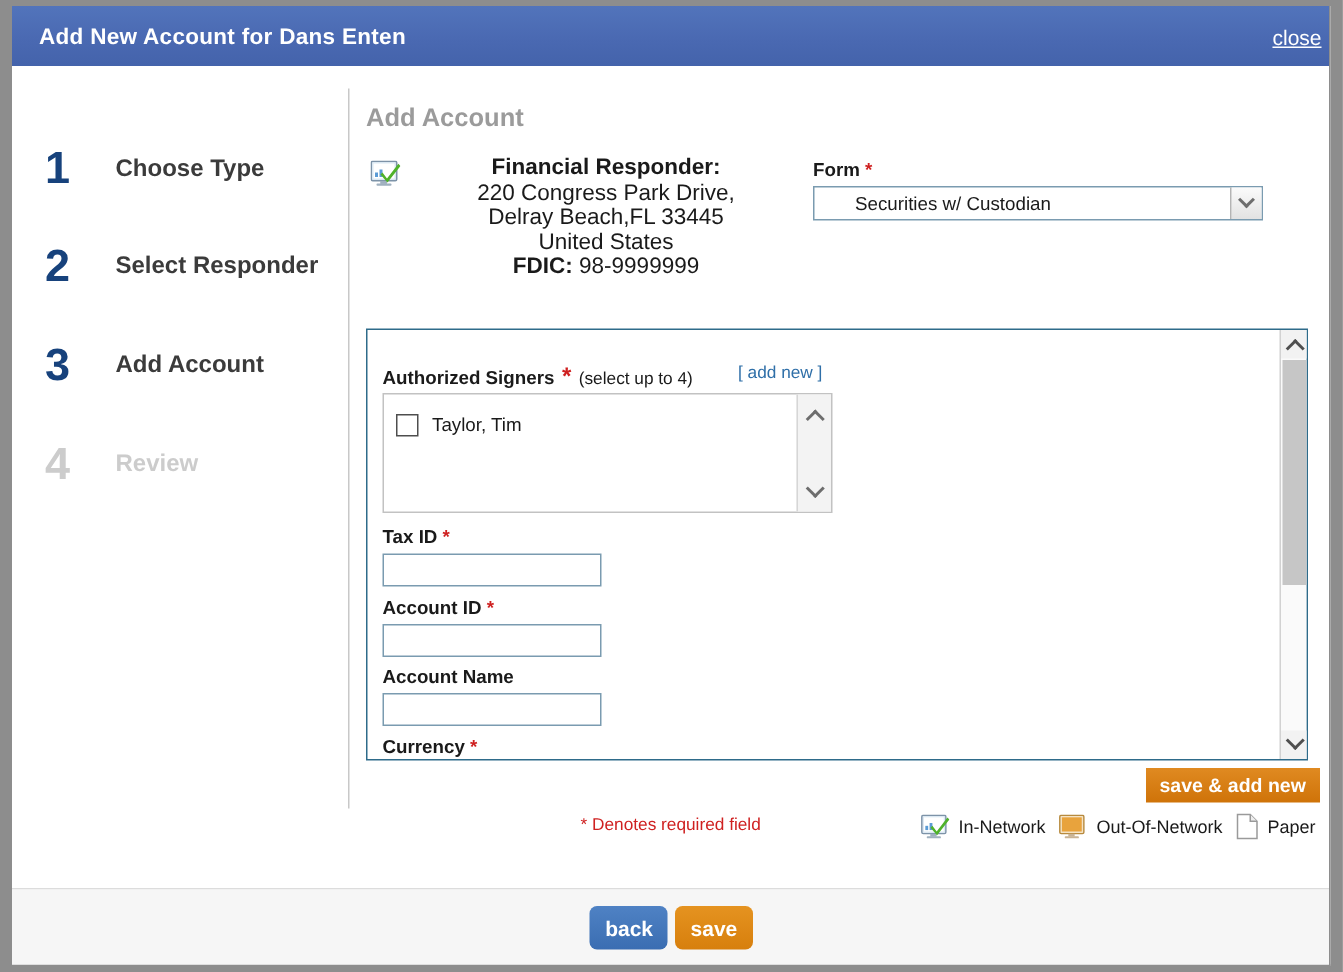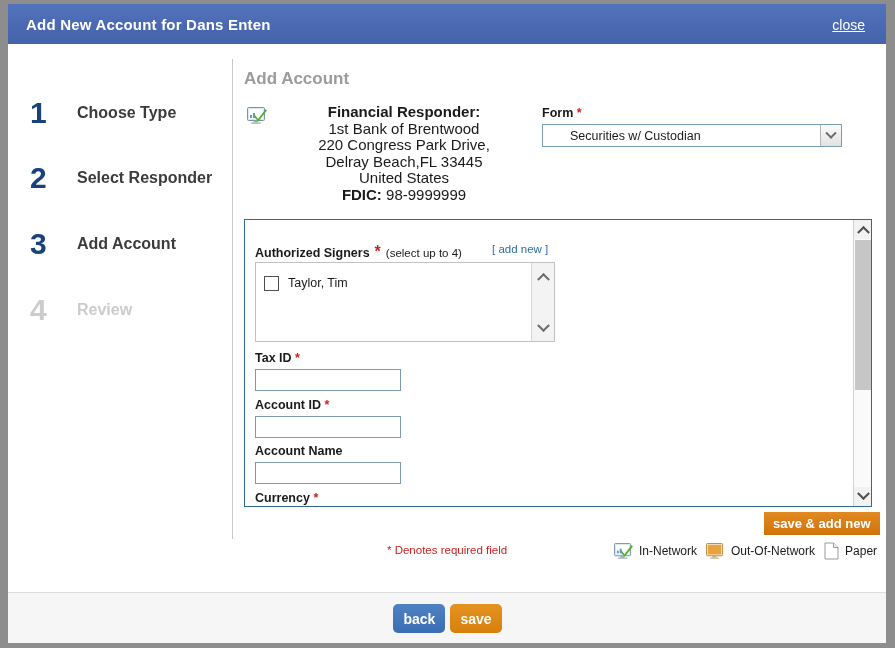--- a/index.html
+++ b/index.html
@@ -42,21 +42,21 @@
     position: absolute;
     left: 18px; top: 12px;
     color: #ffffff;
     font-size: 15px;
     font-weight: bold;
     letter-spacing: .2px;
     white-space: nowrap;
   }
   #close-link {
     position: absolute;
-    right: 22px; top: 13px;
+    right: 6px; top: 13px;
     color: #ffffff;
     font-size: 14px;
     text-decoration: underline;
     cursor: pointer;
   }
 
   
   #body-area {
     position: absolute;
     left: 0; top: 40px;
@@ -451,21 +451,20 @@
             <rect x="0.5" y="0.5" width="17" height="13" rx="1" fill="#dbe8f2" stroke="#7d93a8" stroke-width="1"></rect>
             <rect x="2" y="2" width="14" height="10" fill="#ffffff"></rect>
             <rect x="3" y="8" width="2" height="3" fill="#5b9bd5"></rect>
             <rect x="6" y="6" width="2" height="5" fill="#5b9bd5"></rect>
             <rect x="6.5" y="13.6" width="4.5" height="2" fill="#9fb0bf"></rect>
             <rect x="4" y="15.4" width="10" height="1.4" rx=".6" fill="#9fb0bf"></rect>
             <path d="M8 8 L11 12 L18.6 2.2 L20 3.6 L11.3 14.6 L6.6 9.4 Z" fill="#4fb22a"></path>
           </svg>
           <div id="responder-lines">
             <div id="responder-title">Financial Responder:</div>
-            <div>1st Bank of Brentwood</div>
             <div>220 Congress Park Drive,</div>
             <div>Delray Beach,FL 33445</div>
             <div>United States</div>
             <div id="fdic-line"><span class="fdic-label">FDIC:</span> <span>98-9999999</span></div>
           </div>
         </div>
 
         <div id="form-group">
           <div class="fld-label"><span>Form</span> <span class="req">*</span></div>
           <div class="selectbox">

